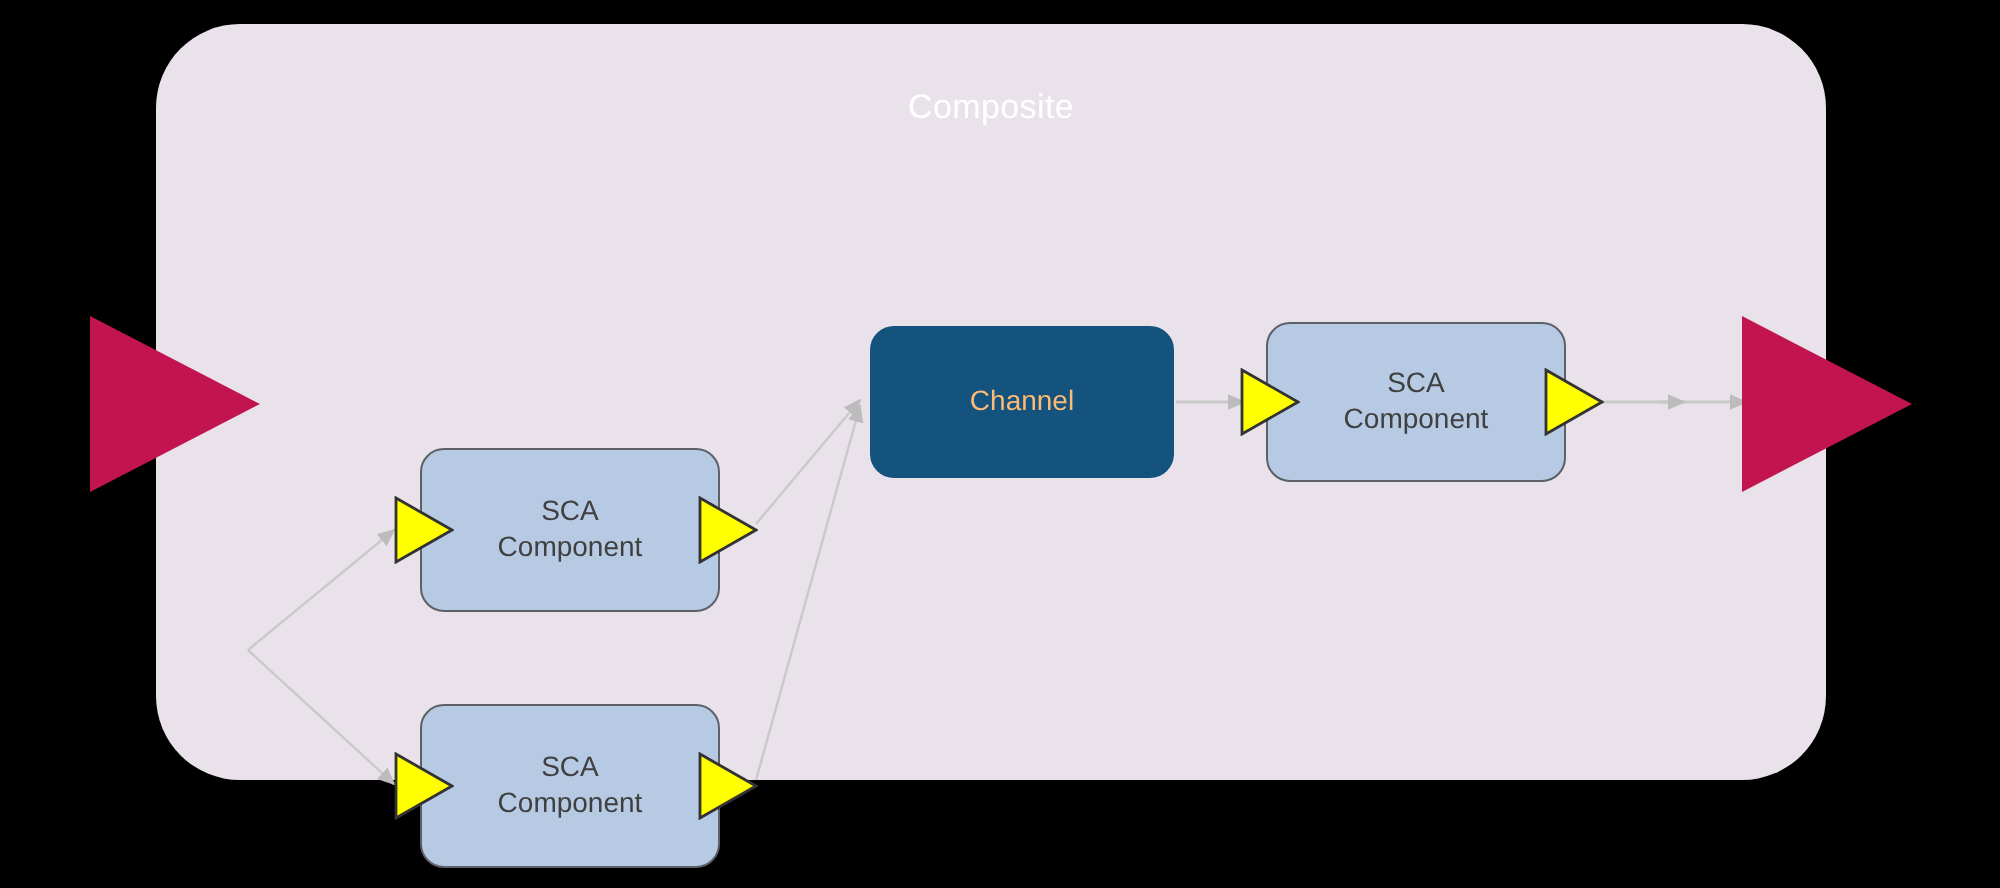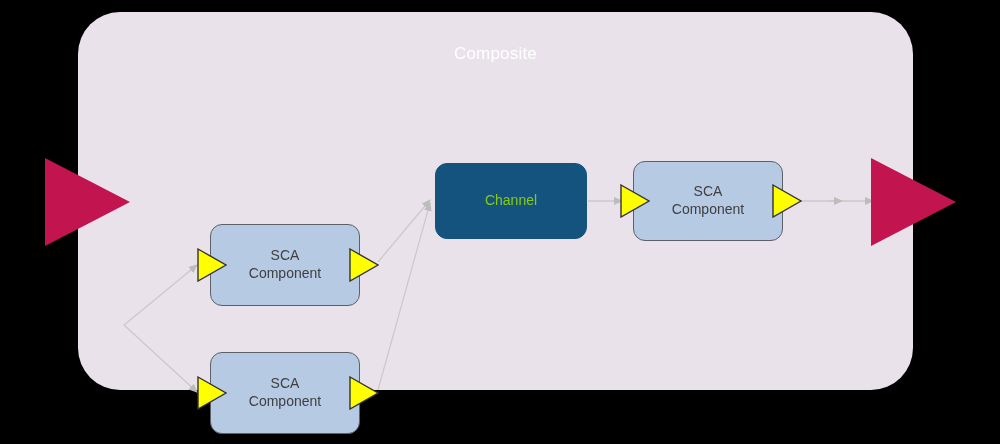--- a/index.html
+++ b/index.html
@@ -61,21 +61,21 @@
   }
   .node-sca {
     background: #b6cae4;
     border: 1px solid #5d6066;
     color: #404040;
     font-size: 14px;
   }
   .node-channel {
     background: #15537f;
     border: 1px solid #15537f;
-    color: #84cc16;
+    color: #fdba74;
     font-size: 14px;
   }
   .node-label { display: block; padding: 0 6px; }
 
   
   .port {
     position: absolute;
     width: 30px;
     height: 34px;
   }

